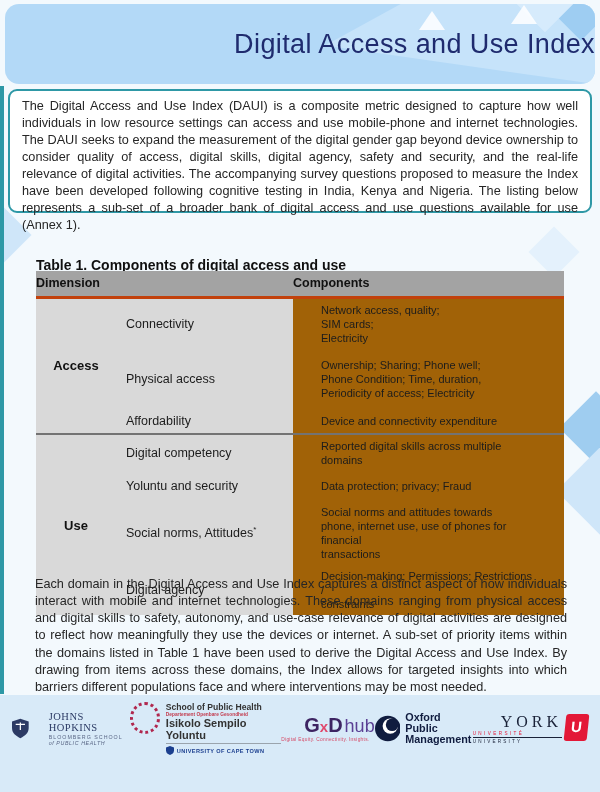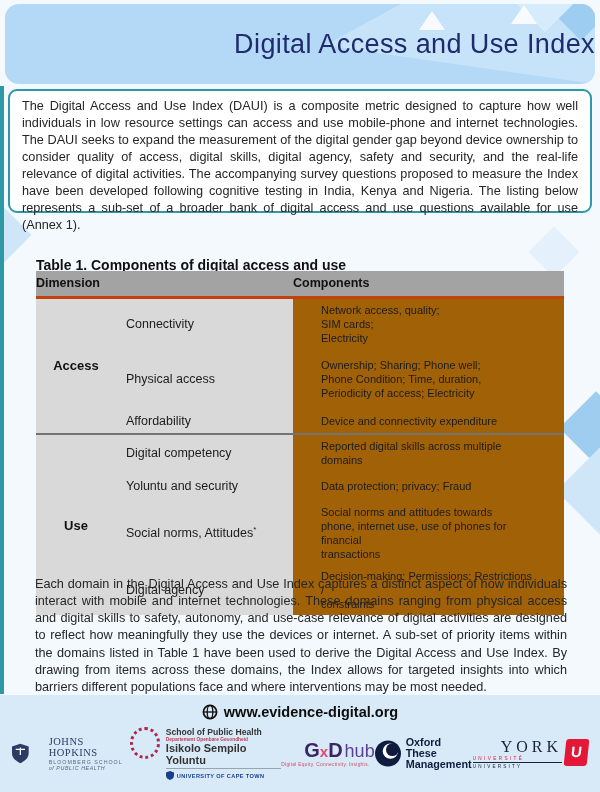--- a/index.html
+++ b/index.html
@@ -169,28 +169,20 @@
         <td class="td-dim">Digital agency</td>
         <td class="td-comp">Decision-making; Permissions; Restrictions /
 constraints</td>
       </tr>
     </tbody>
   </table>
 
   <div class="outro">Each domain in the Digital Access and Use Index captures a distinct aspect of how individuals interact with mobile and internet technologies. These domains ranging from physical access and digital skills to safety, autonomy, and use-case relevance of digital activities are designed to reflect how meaningfully they use the devices or internet. A sub-set of priority items within the domains listed in Table 1 have been used to derive the Digital Access and Use Index. By drawing from items across these domains, the Index allows for targeted insights into which barriers different populations face and where interventions may be most needed.</div>
 
   <div class="footer">
-    <div class="site-row">
-      <svg width="16" height="16" viewBox="0 0 16 16">
-        <circle cx="8" cy="8" r="6.6" fill="none" stroke="#101010" stroke-width="1.7"></circle>
-        <ellipse cx="8" cy="8" rx="2.8" ry="6.6" fill="none" stroke="#101010" stroke-width="1.3"></ellipse>
-        <line x1="1.4" y1="8" x2="14.6" y2="8" stroke="#101010" stroke-width="1.3"></line>
-      </svg>
-      <span>www.evidence-digital.org</span>
-    </div>
 
     <div class="logos">
 
       <div class="logo-jhu">
         <svg width="18" height="21" viewBox="0 0 18 21">
           <path d="M9 0 L18 3 V10 C18 16 13 19 9 21 C5 19 0 16 0 10 V3 Z" fill="#2c3a64"></path>
           <path d="M4 6 H14 M9 4 V12" stroke="#ffffff" stroke-width="1.3" fill="none"></path>
         </svg>
         <div class="jhu-txt">
           <div class="l1">JOHNS HOPKINS</div>
@@ -221,21 +213,21 @@
         <div class="gxd-tag">Digital Equity. Connectivity. Insights.</div>
       </div>
 
       <div class="logo-opm">
         <svg width="27" height="27" viewBox="0 0 27 27">
           <circle cx="13.5" cy="13.5" r="13.5" fill="#101c3f"></circle>
           <circle cx="16" cy="11" r="8" fill="#ffffff"></circle>
           <circle cx="18" cy="9.5" r="6.6" fill="#101c3f"></circle>
         </svg>
         <div class="opm-txt">
-          <div>Oxford These</div>
+          <div>Oxford Public</div>
           <div>Management</div>
         </div>
       </div>
 
       <div class="logo-york">
         <div>
           <div class="york-word">YORK</div>
           <div class="york-fr">UNIVERSITÉ</div>
           <div class="york-en">UNIVERSITY</div>
         </div>

